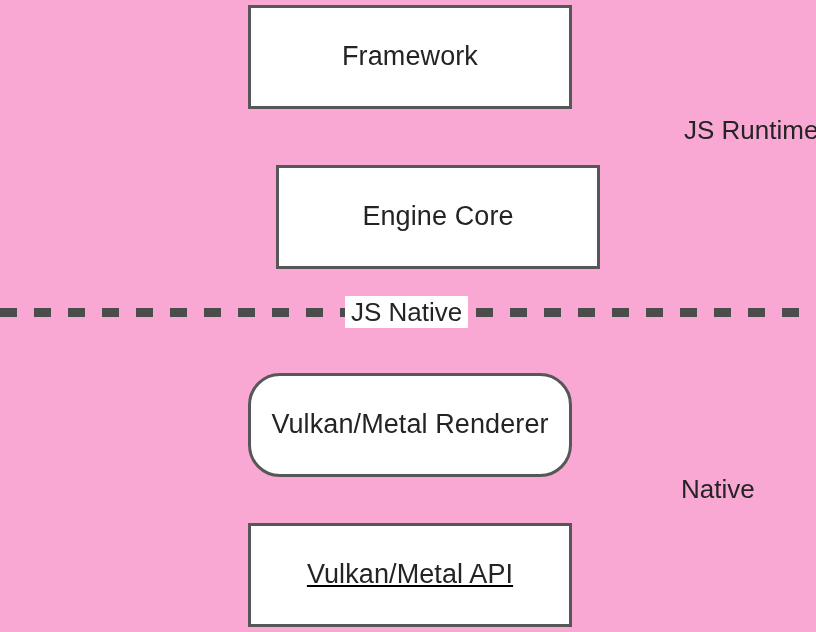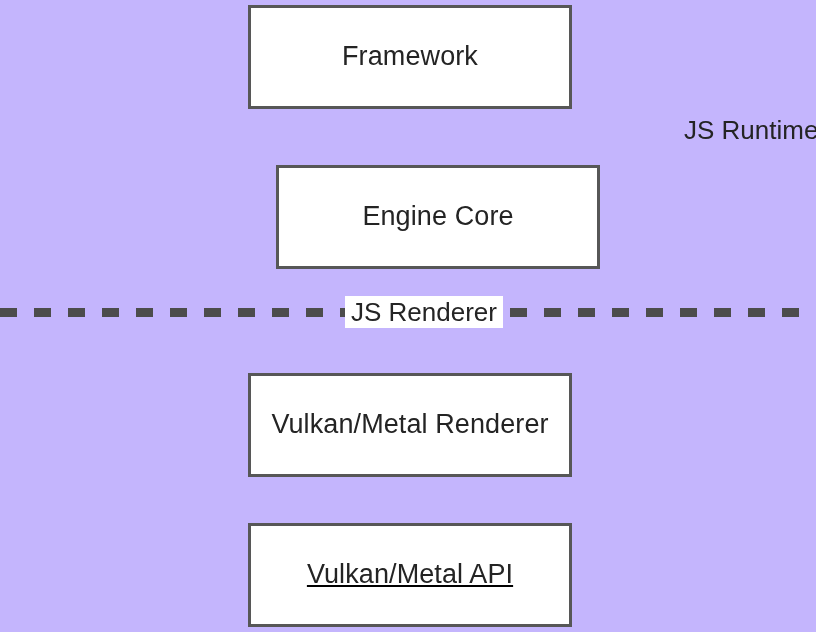--- a/index.html
+++ b/index.html
@@ -9,21 +9,21 @@
     background: #ffffff;
   }
   body {
     font-family: "Liberation Sans", sans-serif;
     -webkit-font-smoothing: antialiased;
   }
   #diagram-canvas {
     position: relative;
     width: 816px;
     height: 632px;
-    background: #c4b5fd;
+    background: #f9a8d4;
     overflow: hidden;
   }
 
   
   .layer-box {
     position: absolute;
     left: 248px;
     width: 324px;
     box-sizing: border-box;
     border: 3px solid #575757;
@@ -37,21 +37,21 @@
     font-size: 27px;
     line-height: 1.1;
     color: #242424;
     letter-spacing: 0.1px;
     white-space: nowrap;
     text-align: center;
   }
 
   #box-framework   { top: 5px;   height: 104px; }
   #box-engine-core { top: 165px; height: 104px; margin-left: 28px; }
-  #box-renderer    { top: 373px; height: 104px; }
+  #box-renderer    { top: 373px; height: 104px; border-radius: 32px; }
   #box-api         { top: 523px; height: 104px; text-decoration: underline; }
 
   
   .boundary-line {
     position: absolute;
     left: 0px;
     top: 308px;
     width: 816px;
     height: 9px;
     z-index: 1;
@@ -104,26 +104,27 @@
   </div>
 
   <div class="layer-box" id="box-engine-core">
     <span class="layer-box-label">Engine Core</span>
   </div>
 
   <div class="boundary-line">
     <div class="dash-fill"></div>
   </div>
 
-  <div class="boundary-label">JS Renderer</div>
+  <div class="boundary-label">JS Native</div>
 
   <div class="layer-box" id="box-renderer">
     <span class="layer-box-label">Vulkan/Metal Renderer</span>
   </div>
 
   <div class="layer-box" id="box-api">
     <span class="layer-box-label">Vulkan/Metal API</span>
   </div>
 
   <div class="side-label" id="side-label-js-runtime">JS Runtime</div>
 
+  <div class="side-label" id="side-label-native">Native</div>
 
 </div>
 
 </body></html>

